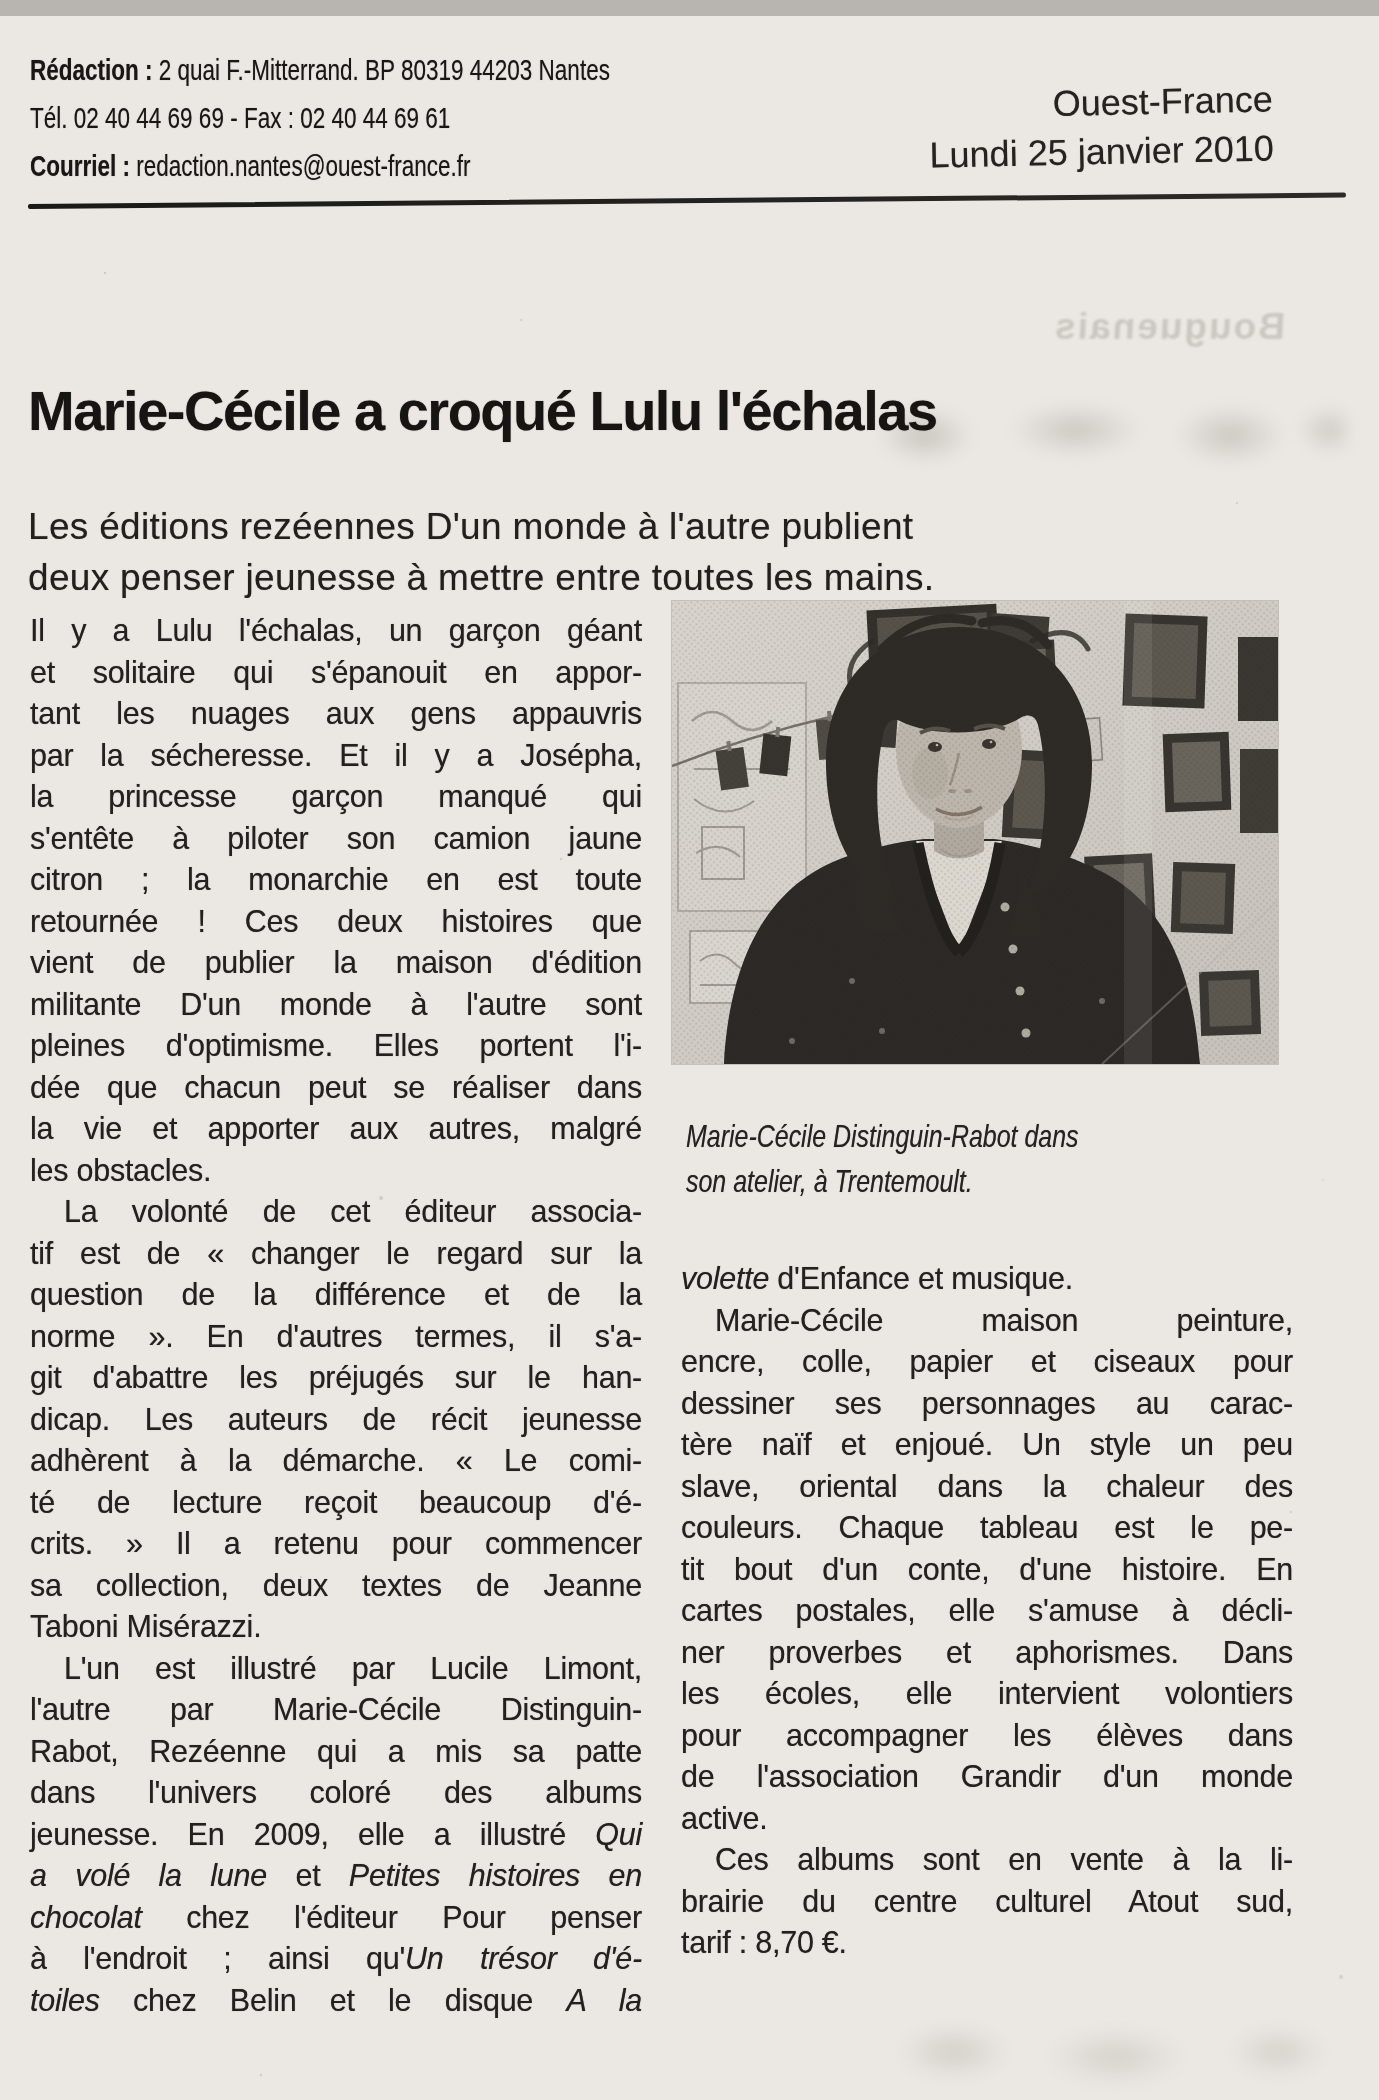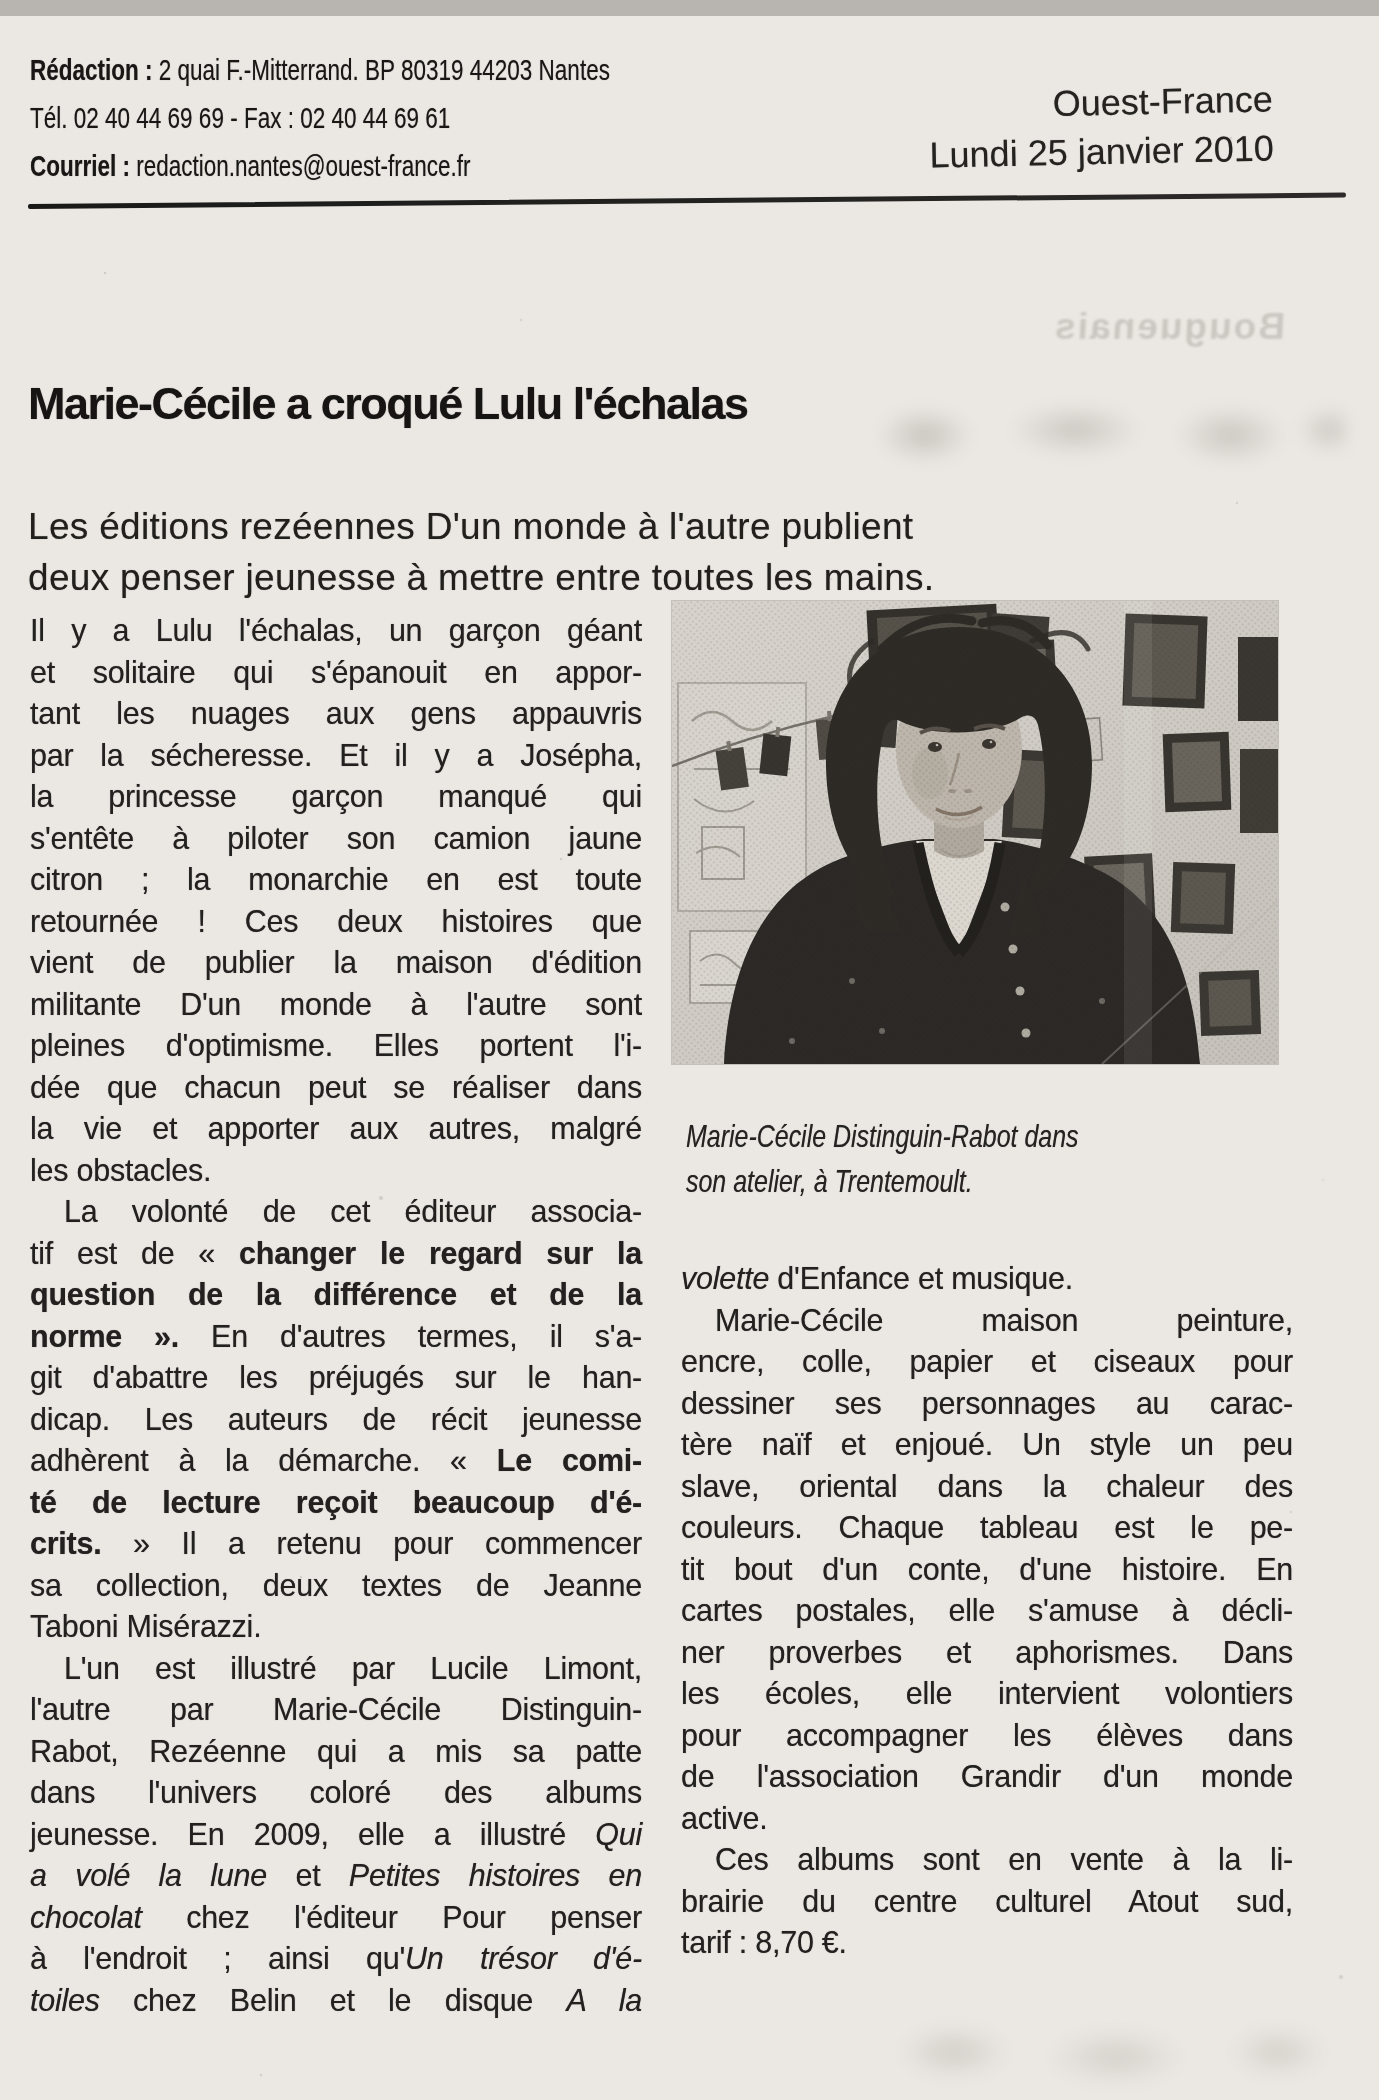--- a/index.html
+++ b/index.html
@@ -54,34 +54,34 @@
       radial-gradient(ellipse 80px 44px at 75% 55%, rgba(112,108,100,.5), transparent 70%),
       radial-gradient(ellipse 46px 36px at 96% 50%, rgba(112,108,100,.45), transparent 70%);}
   .ghost-bottom{position:absolute;left:900px;top:1986px;width:450px;height:100px;
     filter:blur(8px);opacity:.4;
     background:
       radial-gradient(ellipse 80px 40px at 12% 50%, rgba(112,108,100,.5), transparent 70%),
       radial-gradient(ellipse 100px 42px at 48% 55%, rgba(112,108,100,.45), transparent 70%),
       radial-gradient(ellipse 70px 38px at 84% 50%, rgba(112,108,100,.45), transparent 70%);}
   
   .headline{position:absolute;left:28px;top:362px;width:1200px;
-    font-size:45px;font-weight:bold;letter-spacing:-1.5px;color:#161513;
+    font-size:56px;font-weight:bold;letter-spacing:-1.5px;color:#161513;
     text-shadow:0 0 1px rgba(15,15,15,.5);}
   .subhead{position:absolute;left:28px;top:485px;width:1150px;
     font-size:37px;line-height:51px;letter-spacing:.3px;color:#21201d;
     text-shadow:0 0 1px rgba(20,20,20,.4);}
   
   .col{position:absolute;width:612px;font-size:30.5px;letter-spacing:-.25px;
     color:#222120;text-shadow:0 0 .8px rgba(25,25,25,.55);}
   .col-left{left:30px;top:594px;}
   .col-right{left:681px;top:1242px;}
   .line{height:41.5px;line-height:41.5px;white-space:normal;}
   .line.j{text-align:justify;text-align-last:justify;}
   .line.ind{text-indent:34px;}
-  .line span.b{font-weight:bold;}
+  .line span.b{font-weight:normal;}
   .line span.i{font-style:italic;}
   
   .photo{position:absolute;left:672px;top:585px;width:606px;height:463px;
     outline:1px solid rgba(40,38,35,.2);}
   .caption{position:absolute;left:686px;top:1098px;width:760px;
     transform:scaleX(.78);transform-origin:left top;
     font-style:italic;font-size:32px;line-height:45px;color:#242321;
     text-shadow:0 0 .8px rgba(25,25,25,.5);}
 </style>
 </head>

